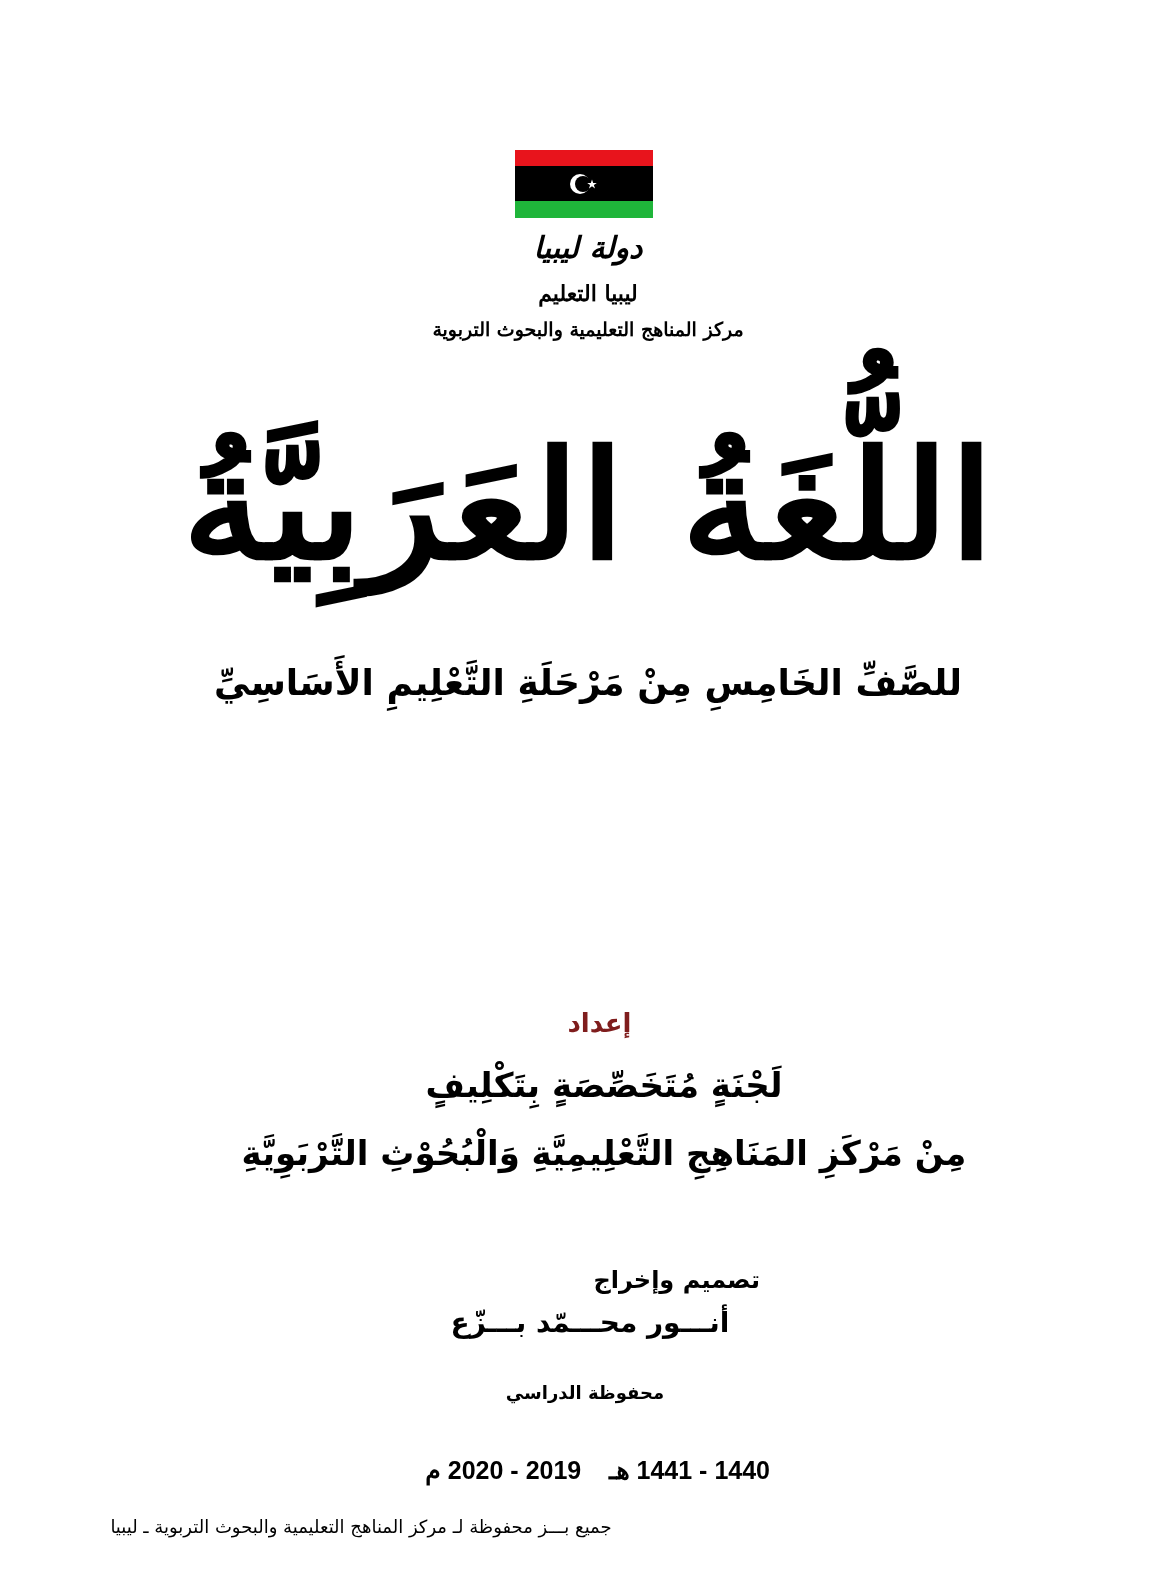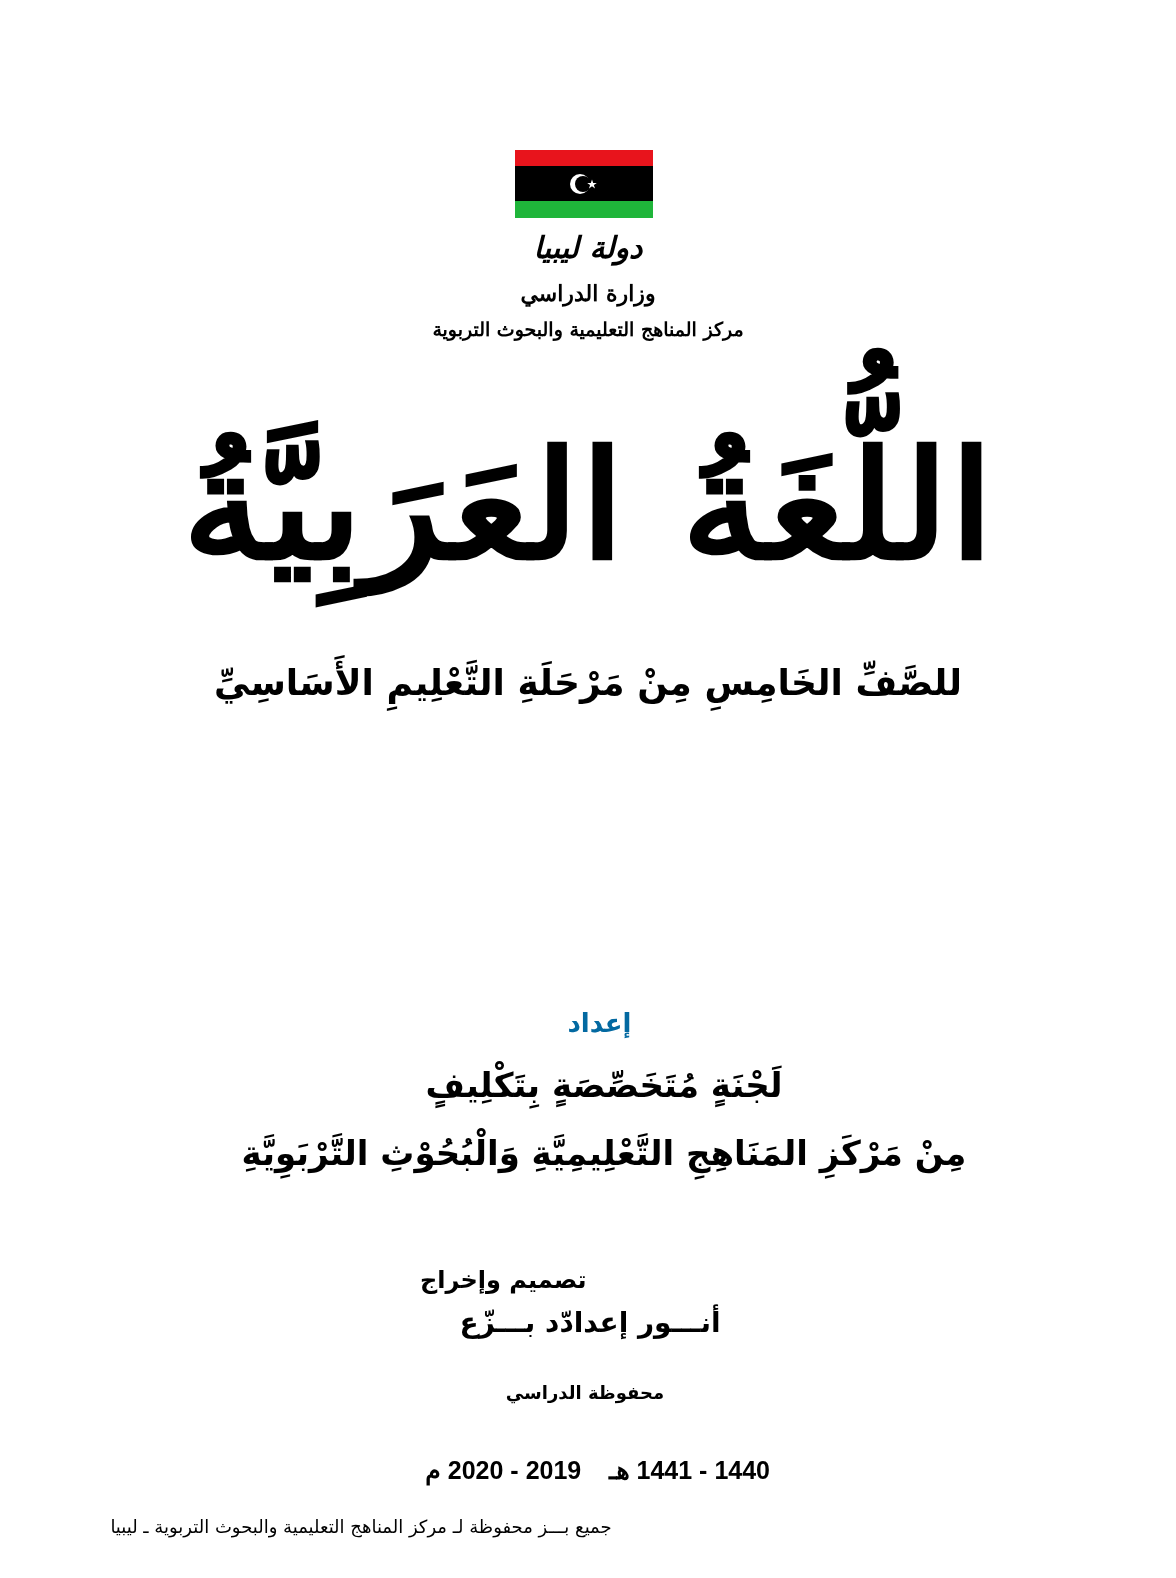--- a/index.html
+++ b/index.html
@@ -54,42 +54,42 @@
       top: 658px;
       font-size: 36px;
       font-weight: bold;
       line-height: 50px;
     }
 
     .prepared-label {
       top: 1008px;
       font-size: 26px;
       font-weight: bold;
-      color: #0369a1;
+      color: #7f1d1d;
       margin-left: 23px;
     }
     .committee-line-1 {
       top: 1060px;
       font-size: 34px;
       font-weight: bold;
       line-height: 50px;
       margin-left: 32px;
     }
     .committee-line-2 {
       top: 1128px;
       font-size: 34px;
       font-weight: bold;
       line-height: 50px;
       margin-left: 32px;
     }
 
     .design-label {
       top: 1266px;
       left: 420px; width: 340px;
-      text-align: left;
+      text-align: right;
       font-size: 24px;
       font-weight: bold;
     }
     .designer-name {
       top: 1306px;
       left: 420px; width: 340px;
       text-align: center;
       font-size: 28px;
       font-weight: bold;
       letter-spacing: 2px;
@@ -127,35 +127,35 @@
     <svg class="emblem" viewBox="0 0 36 28" xmlns="http://www.w3.org/2000/svg">
       <circle cx="14" cy="14" r="10" fill="#ffffff"></circle>
       <circle cx="17" cy="14" r="8" fill="#000000"></circle>
       <polygon fill="#ffffff" points="26,9.5 27.2,12.9 30.8,12.9 27.9,15 29,18.4 26,16.3 23,18.4 24.1,15 21.2,12.9 24.8,12.9"></polygon>
     </svg>
   </div>
   <div class="band-green"></div>
 </div>
 
 <div class="abs center-x rtl ministry-line-1">دولة ليبيا</div>
-<div class="abs center-x rtl ministry-line-2">وزارة الدراسي</div>
+<div class="abs center-x rtl ministry-line-2">ليبيا التعليم</div>
 <div class="abs center-x rtl ministry-line-3">
   <span>مركز المناهج التعليمية والبحوث التربوية</span>
 </div>
 
 <div class="abs center-x rtl main-title">اللُّغَةُ العَرَبِيَّةُ</div>
 
 <div class="abs center-x rtl subtitle">للصَّفِّ الخَامِسِ مِنْ مَرْحَلَةِ التَّعْلِيمِ الأَسَاسِيِّ</div>
 
 <div class="abs center-x rtl prepared-label">إعداد</div>
 <div class="abs center-x rtl committee-line-1">لَجْنَةٍ مُتَخَصِّصَةٍ بِتَكْلِيفٍ</div>
 <div class="abs center-x rtl committee-line-2">مِنْ مَرْكَزِ المَنَاهِجِ التَّعْلِيمِيَّةِ وَالْبُحُوْثِ التَّرْبَوِيَّةِ</div>
 
 <div class="abs rtl design-label">تصميم وإخراج</div>
-<div class="abs rtl designer-name">أنـــور إعدادّد بـــزّع</div>
+<div class="abs rtl designer-name">أنـــور محـــمّد بـــزّع</div>
 
 <div class="abs rtl year-label">محفوظة الدراسي</div>
 <div class="abs rtl year-values">
   <span>1440 - 1441 هـ</span>
   &nbsp;&nbsp;
   <span>2019 - 2020 م</span>
 </div>
 
 <div class="abs rtl copyright">جميع بـــز محفوظة لـ مركز المناهج التعليمية والبحوث التربوية ـ ليبيا</div>
 

